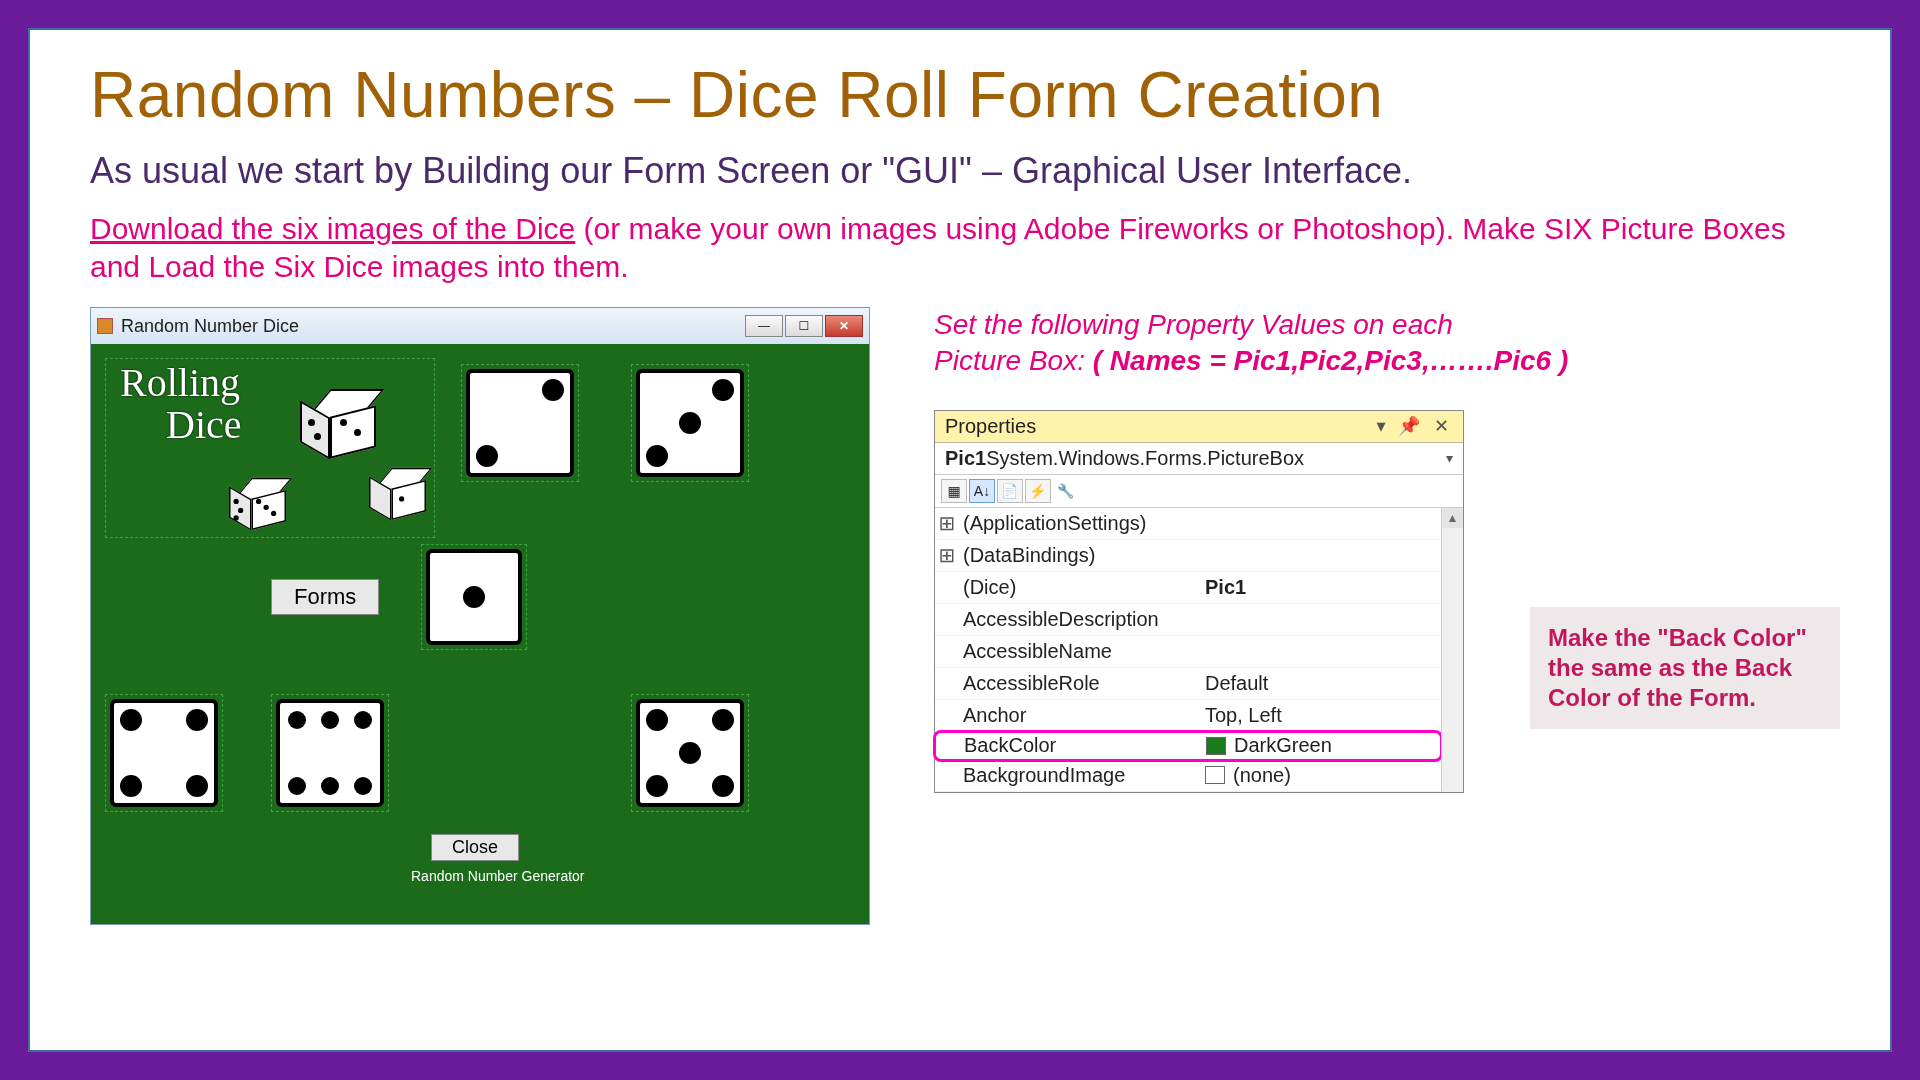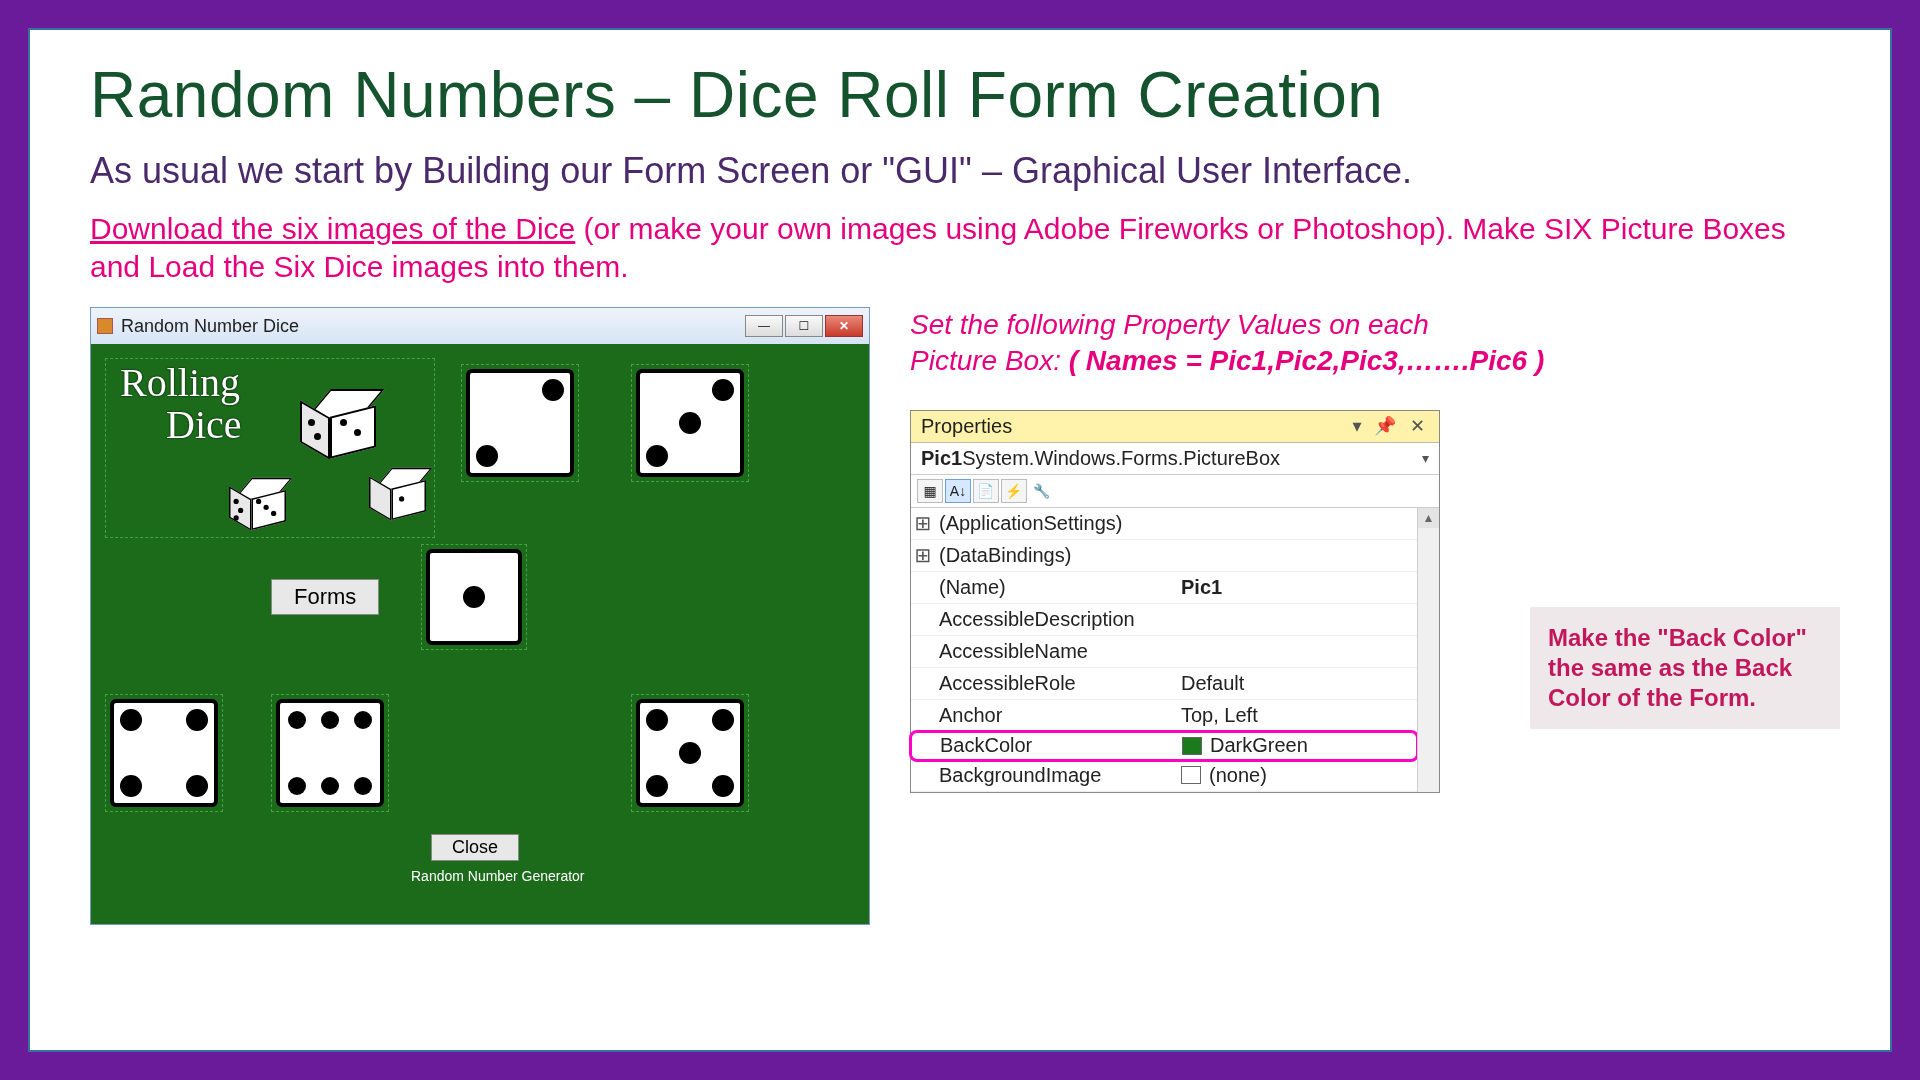--- a/index.html
+++ b/index.html
@@ -1,23 +1,23 @@
 <!DOCTYPE html>
 <html><head>
 <meta charset="utf-8">
 <style>
   * { box-sizing: border-box; margin: 0; padding: 0; }
   body { width: 1920px; height: 1080px; background: #6a1b9a; font-family: "Segoe UI", Arial, sans-serif; overflow: hidden; }
   .outer { width: 100%; height: 100%; padding: 28px; }
   .card { width: 100%; height: 100%; background: #fff; border: 2px solid #3a6ea5; padding: 28px 60px 20px 60px; position: relative; }
-  .title { color: #14532d; font-size: 64px; font-weight: 300; letter-spacing: 0.5px; margin-bottom: 18px; }
+  .title { color: #a16207; font-size: 64px; font-weight: 300; letter-spacing: 0.5px; margin-bottom: 18px; }
   .subtitle { color: #4a2a6a; font-size: 36px; font-weight: 300; margin-bottom: 18px; }
   .paragraph { color: #e6007e; font-size: 30px; font-weight: 300; line-height: 1.25; margin-bottom: 22px; }
   .paragraph .link { text-decoration: underline; }
-  .lower { display: flex; gap: 40px; align-items: flex-start; }
+  .lower { display: flex; gap: 64px; align-items: flex-start; }
   
   .winform { width: 780px; border: 1px solid #7a9bbd; background: #ddd; }
   .titlebar { height: 36px; background: linear-gradient(#eef4fb,#d6e4f4); display: flex; align-items: center; padding: 0 6px; font-size: 18px; color: #222; }
   .titlebar .ticon { width: 16px; height: 16px; background:#d88a2a; border:1px solid #a55; margin-right: 8px; }
   .titlebar .spacer { flex: 1; }
   .winbtn { width: 38px; height: 22px; margin-left: 2px; border: 1px solid #888; background: linear-gradient(#fafafa,#dcdcdc); display: inline-flex; align-items: center; justify-content: center; font-size: 12px; }
   .winbtn.close { background: linear-gradient(#e98a7a,#c83a2a); color:#fff; font-weight:bold; border-color:#933; }
   .formbody { background: #1b6b1b; padding: 22px; height: 580px; position: relative; }
   .logo-box { position:absolute; left:14px; top:14px; width:330px; height:180px; border:1px dashed #3fa13f; display:flex; flex-direction:column; align-items:flex-start; }
   .logo-text { font-family: "Brush Script MT","Segoe Script",cursive; color:#fff; font-size:40px; line-height:0.9; padding:6px 10px 0 14px; text-shadow:0 0 2px #000; }
@@ -243,21 +243,21 @@
                 </div>
                 <div class="prow">
                   <span class="exp">⊞</span>
                   <span class="key">(DataBindings)</span>
                   <span class="val">
                     <span></span>
                   </span>
                 </div>
                 <div class="prow">
                   <span class="exp"></span>
-                  <span class="key">(Name)</span>
+                  <span class="key">(Dice)</span>
                   <span class="val bold">
                     <span>Pic1</span>
                   </span>
                 </div>
                 <div class="prow">
                   <span class="exp"></span>
                   <span class="key">AccessibleDescription</span>
                   <span class="val">
                     <span></span>
                   </span>

